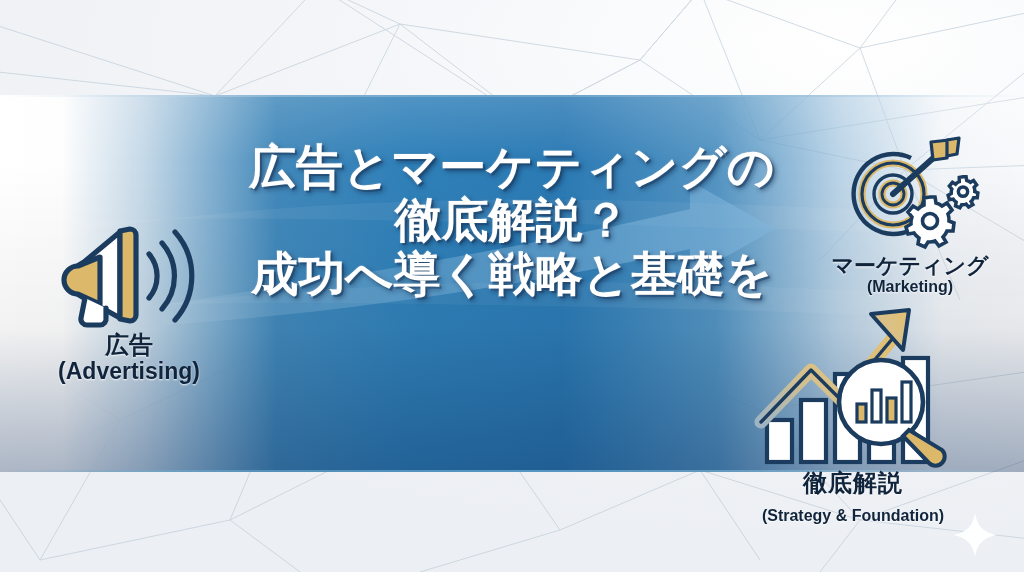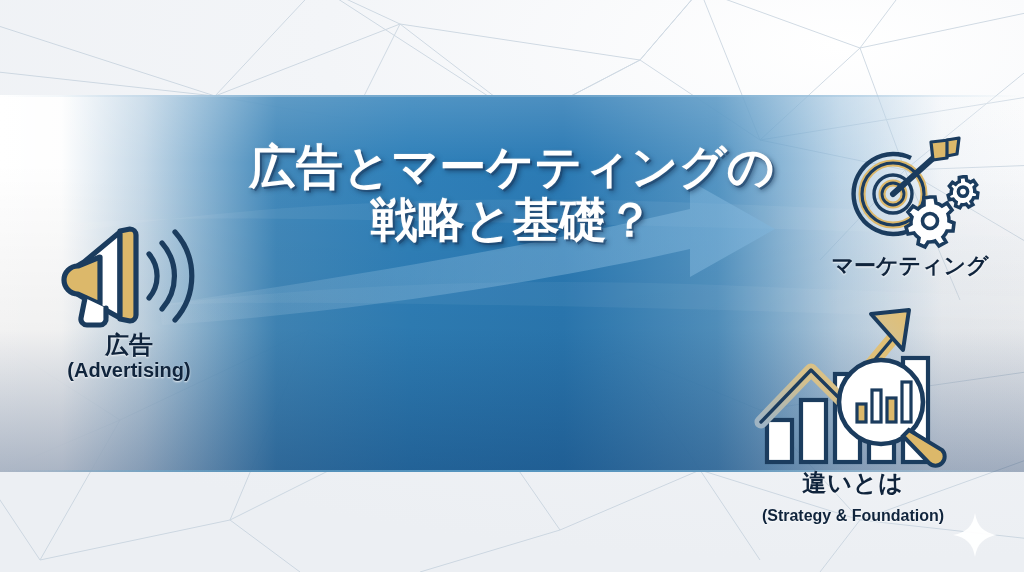--- a/index.html
+++ b/index.html
@@ -79,21 +79,21 @@
     line-height:1.06;white-space:nowrap;
   }
   .icon-caption-en{
     font-weight:bold;color:#10243c;
     text-shadow:0 1px 2px rgba(255,255,255,.85);
     line-height:1.1;white-space:nowrap;
   }
 
   #ad-block{left:34px;top:218px;width:190px;}
   #ad-block .icon-caption-jp{font-size:24px;margin-top:-2px;}
-  #ad-block .icon-caption-en{font-size:20px;margin-top:2px;}
+  #ad-block .icon-caption-en{font-size:23px;margin-top:2px;}
 
   #mk-block{left:800px;top:136px;width:220px;}
   #mk-block .icon-caption-jp{font-size:22px;margin-top:-4px;}
   #mk-block .icon-caption-en{font-size:16px;margin-top:1px;}
 
   #st-block{left:728px;top:300px;width:250px;}
   #st-block .icon-caption-jp{font-size:24px;margin-top:-6px;letter-spacing:1px;}
   #st-block .icon-caption-en{font-size:16px;margin-top:12px;}
 
   
@@ -194,21 +194,22 @@
                L 540 6
                L 625 54
                L 540 102
                L 540 74
                C 372 112, 172 140, 12 150 Z" fill="url(#arrGrad)"></path>
     </svg>
   </div>
 
   <div class="headline">
     <span class="ln">広告とマーケティングの</span>
-    <span class="ln">戦略と基礎？</span>
+    <span class="ln">徹底解説？</span>
+    <span class="ln">成功へ導く戦略と基礎を</span>
   </div>
 
   <div class="icon-block" id="ad-block">
     <div>
       <svg width="150" height="112" viewBox="0 0 150 112" xmlns="http://www.w3.org/2000/svg">
         <g stroke="#1b3c5e" stroke-width="5.2" stroke-linejoin="round" stroke-linecap="round" fill="none">
 
           <path d="M66 14 L30 44 L20 50 A13 13 0 0 0 20 74 L30 80 L66 100 Z" fill="#ffffff"></path>
 
           <path d="M24 48 A13 13 0 0 0 24 76 L46 86 L46 39 Z" fill="#dcb86a"></path>
@@ -267,20 +268,21 @@
                      A17 17 0 0 1 19 1 L24 3 L23 11 L17 11 A17 17 0 0 1 13 17 L16 22
                      L9 26 L5 21 A17 17 0 0 1 -2 22 L-5 27 L-12 24 L-11 18
                      A17 17 0 0 1 -16 13 L-22 14 L-24 7 L-19 4 A17 17 0 0 1 -18 -3
                      L-22 -8 L-17 -14 L-12 -11 A17 17 0 0 1 -6 -15 L-6 -22 Z" fill="#ffffff"></path>
             <circle cx="0" cy="1" r="7.5" fill="#ffffff"></circle>
           </g>
         </g>
       </svg>
     </div>
     <div class="icon-caption-jp">マーケティング</div>
+    <div class="icon-caption-en">(Marketing)</div>
   </div>
 
   <div class="icon-block" id="st-block">
     <div>
       <svg width="200" height="172" viewBox="0 0 200 172" xmlns="http://www.w3.org/2000/svg">
         <defs>
           <linearGradient id="goldArrow" x1="0" y1="1" x2="1" y2="0">
             <stop offset="0%" stop-color="#9fb4c3"></stop>
             <stop offset="45%" stop-color="#d8c189"></stop>
             <stop offset="100%" stop-color="#e2bf72"></stop>
@@ -308,21 +310,21 @@
         </g>
 
         <g stroke="#1b3c5e" stroke-width="3.2">
           <rect x="104" y="104" width="9" height="18" fill="#dcb86a"></rect>
           <rect x="119" y="90" width="9" height="32" fill="#ffffff"></rect>
           <rect x="134" y="98" width="9" height="24" fill="#dcb86a"></rect>
           <rect x="149" y="82" width="9" height="40" fill="#ffffff"></rect>
         </g>
       </svg>
     </div>
-    <div class="icon-caption-jp">違いとは</div>
+    <div class="icon-caption-jp">徹底解説</div>
     <div class="icon-caption-en">(Strategy &amp; Foundation)</div>
   </div>
 
   <div class="sparkle">
     <svg width="46" height="46" viewBox="0 0 46 46" xmlns="http://www.w3.org/2000/svg">
       <path d="M23 1 C25 14, 32 21, 45 23 C32 25, 25 32, 23 45 C21 32, 14 25, 1 23 C14 21, 21 14, 23 1 Z" fill="#ffffff" opacity="0.95"></path>
     </svg>
   </div>
 
 </div>

